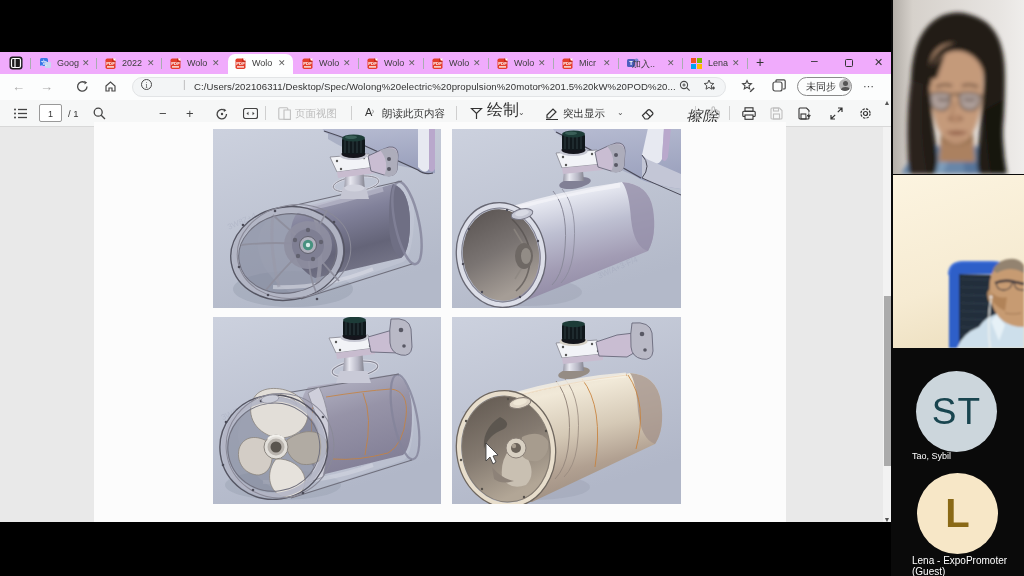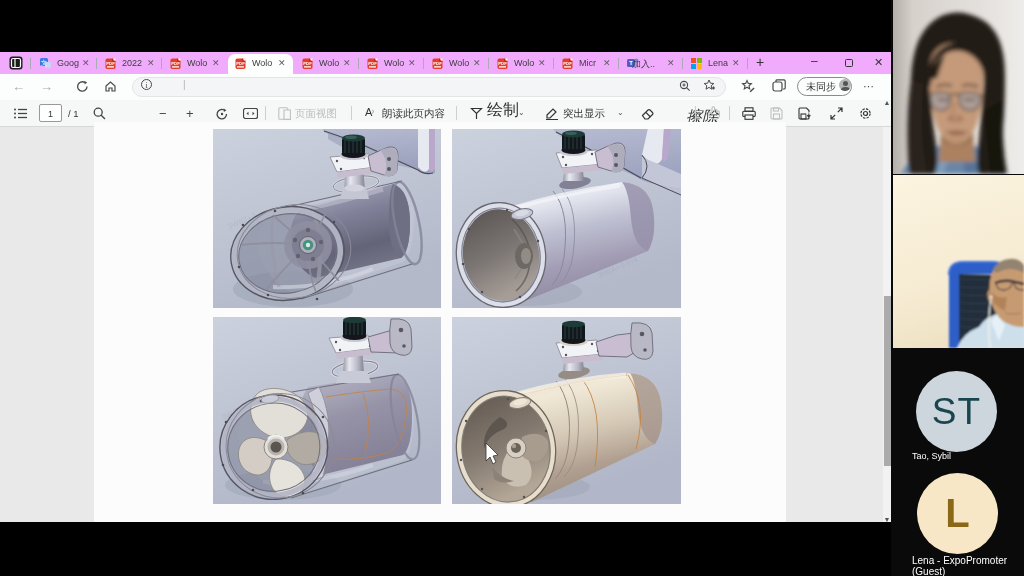--- a/index.html
+++ b/index.html
@@ -155,20 +155,21 @@
       <path d="M8.2 0.8 L11.2 2.6 L8.6 4.6 Z" fill="#4a4a4a"></path>
     </svg>
     <svg class="abs" style="left:104px;top:6px;" width="13" height="13" viewBox="0 0 13 13">
       <path d="M2 6 L6.5 2 L11 6 L11 11 L8 11 L8 8 L5 8 L5 11 L2 11 Z" fill="none" stroke="#4a4a4a" stroke-width="1.2"></path>
     </svg>
 
     <div class="abs" style="left:132px;top:3px;width:594px;height:20px;background:#f3f5f6;border-radius:10px;border:1px solid #e2e4e6;"></div>
     <div class="abs" style="left:141px;top:5px;width:11px;height:11px;border:1px solid #4a4a4a;border-radius:50%;color:#4a4a4a;font-size:8px;text-align:center;line-height:11px;font-family:'Liberation Serif',serif;">i</div>
     <div class="abs" style="left:158px;top:6px;font-size:10px;color:#333;margin-top:38px;">文件</div>
     <div class="abs" style="left:183px;top:5px;font-size:10px;color:#b5b5b5;">|</div>
+    <div class="abs" style="left:194px;top:6.5px;font-size:9.6px;color:#333;white-space:nowrap;letter-spacing:0.08px;">C:/Users/202106311/Desktop/Spec/Wolong%20electric%20propulsion%20motor%201.5%20kW%20POD%20...</div>
     <svg class="abs" style="left:679px;top:6px;" width="12" height="12" viewBox="0 0 12 12">
       <circle cx="5" cy="5" r="3.6" fill="none" stroke="#4a4a4a" stroke-width="1.1"></circle>
       <line x1="7.7" y1="7.7" x2="10.6" y2="10.6" stroke="#4a4a4a" stroke-width="1.1"></line>
       <line x1="3.4" y1="5" x2="6.6" y2="5" stroke="#4a4a4a" stroke-width="1"></line>
       <line x1="5" y1="3.4" x2="5" y2="6.6" stroke="#4a4a4a" stroke-width="1"></line>
     </svg>
     <svg class="abs" style="left:703px;top:5px;" width="13" height="13" viewBox="0 0 13 13">
       <path d="M6 1 L7.4 4.2 L10.8 4.5 L8.2 6.8 L9 10.2 L6 8.4 L3 10.2 L3.8 6.8 L1.2 4.5 L4.6 4.2 Z" fill="none" stroke="#4a4a4a" stroke-width="1"></path>
       <line x1="9" y1="9" x2="12" y2="9" stroke="#4a4a4a" stroke-width="1.2"></line>
       <line x1="10.5" y1="7.5" x2="10.5" y2="10.5" stroke="#4a4a4a" stroke-width="1.2"></line>

